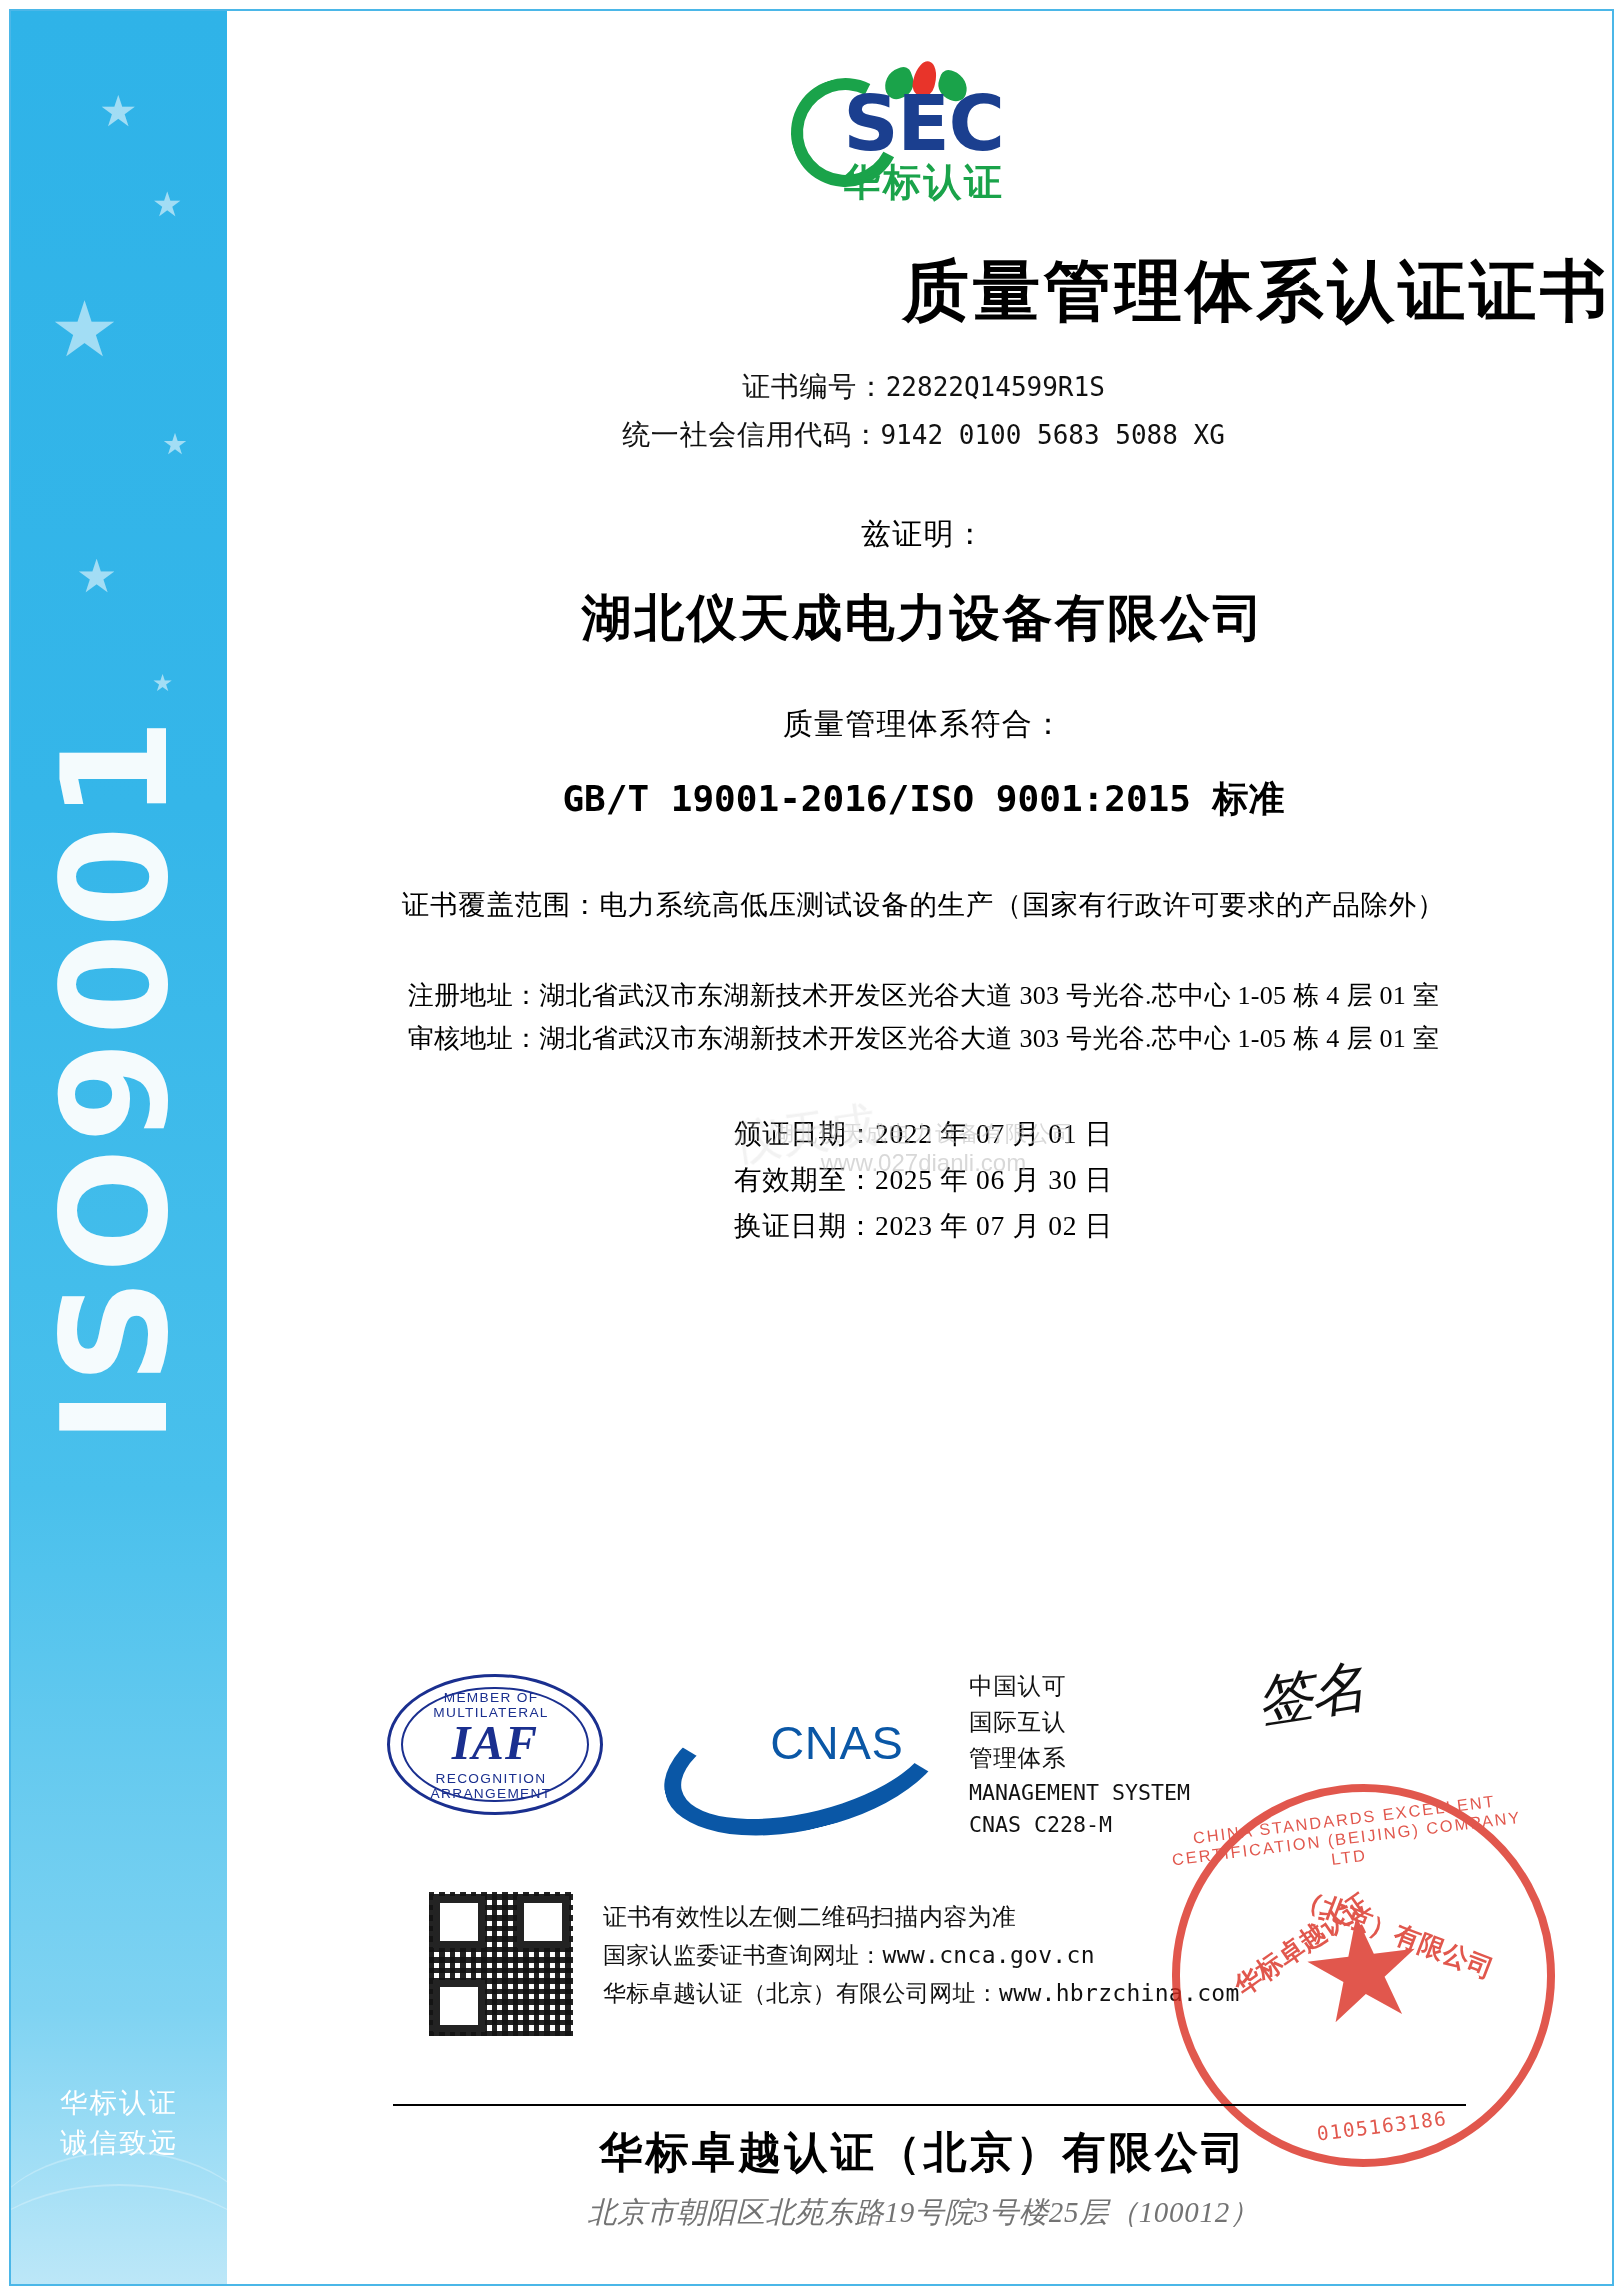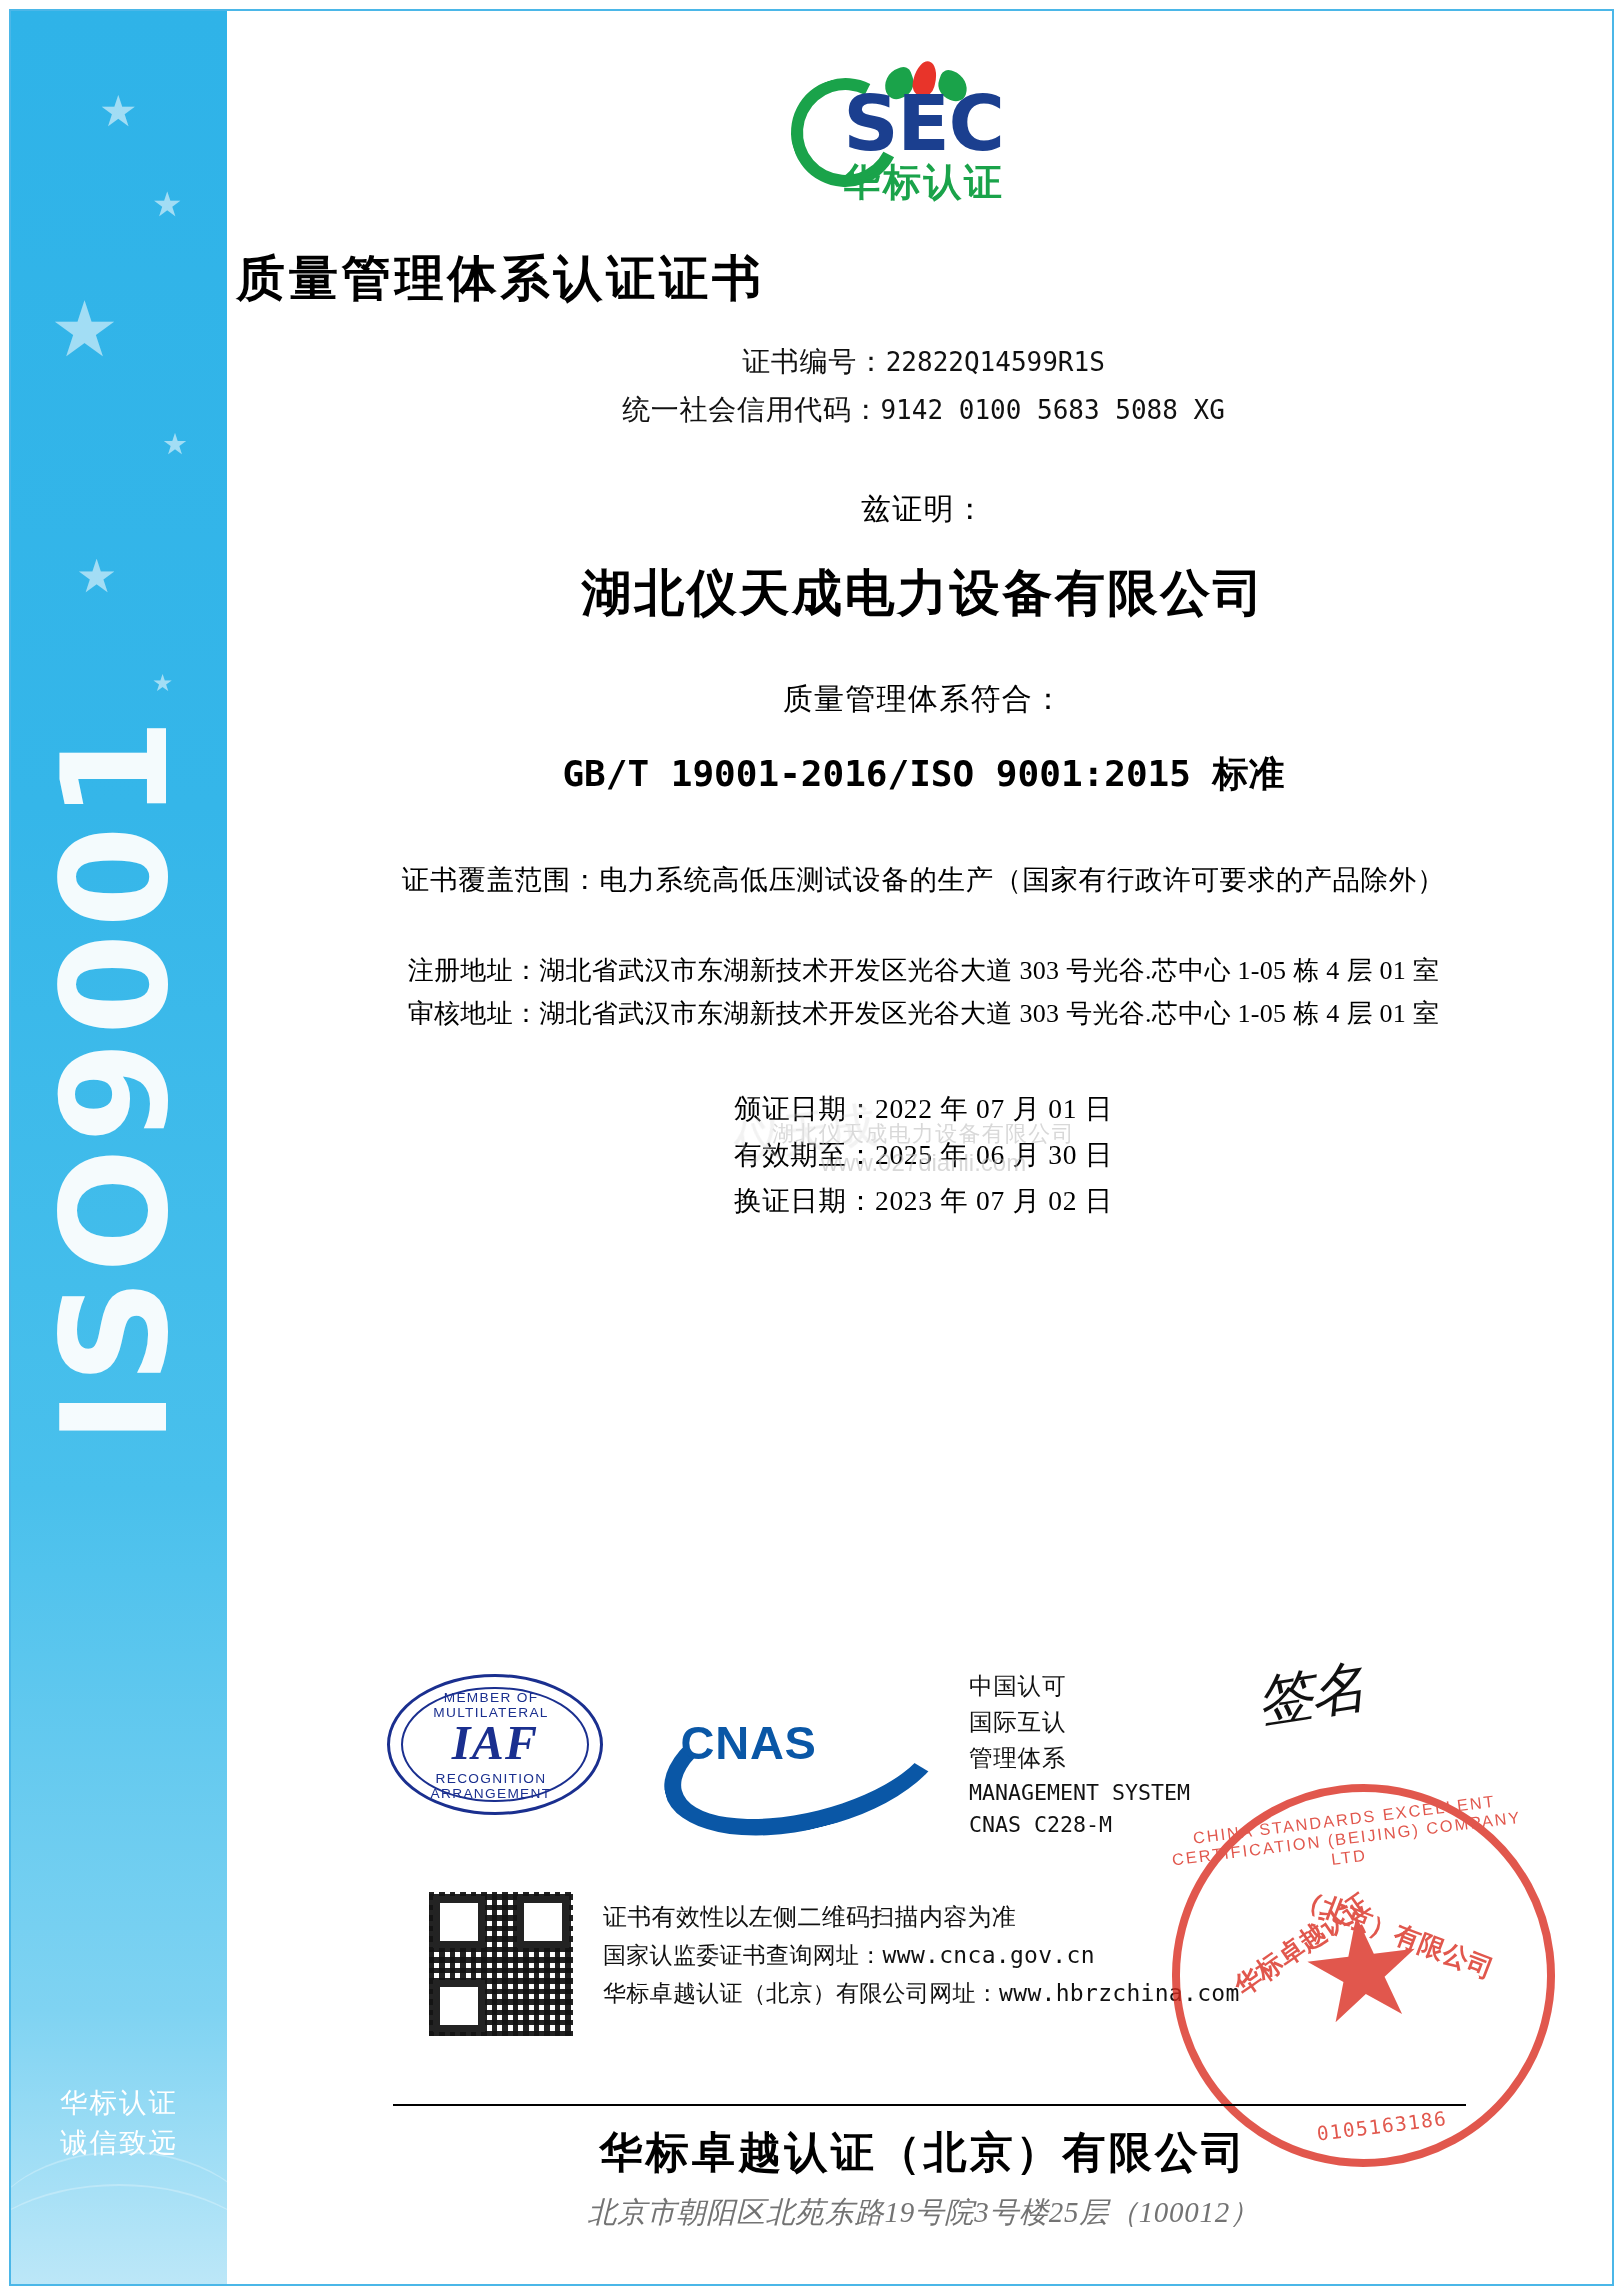--- a/index.html
+++ b/index.html
@@ -151,24 +151,24 @@
     font-family: "Liberation Sans", sans-serif;
     font-weight: 700;
     font-size: 38px;
     color: #1aa34a;
     letter-spacing: 2.6px;
     line-height: 1;
   }
 
   
   .cert-title {
-    text-align: left;
-    font-family: "Liberation Sans", sans-serif;
-    font-weight: 700;
-    font-size: 49px;
+    text-align: right;
+    font-family: "Liberation Sans", sans-serif;
+    font-weight: 700;
+    font-size: 67px;
     letter-spacing: 3.9px;
     color: #000;
     margin-top: 3.9px;
   }
   .line-center {
     text-align: center;
     font-size: 28px;
     color: #111;
     margin-top: 10.5px;
     font-family: "Liberation Serif", serif;
@@ -313,23 +313,23 @@
     border: 17px solid #0a57a6;
     border-radius: 50%;
     border-right-color: transparent;
     border-top-color: transparent;
     transform: rotate(-14deg);
   }
   .cnas-text {
     position: absolute;
     left: 19.6px; top: 34px;
     width: 223px;
-    text-align: left;
-    font-family: "Liberation Sans", sans-serif;
-    font-weight: 700;
+    text-align: right;
+    font-family: "Liberation Sans", sans-serif;
+    font-weight: 400;
     font-size: 47px;
     color: #0a57a6;
     letter-spacing: 0.7px;
   }
   .cnas-side {
     position: absolute;
     left: 733px; top: 0;
     font-size: 23.6px;
     line-height: 1.52;
     color: #111;

